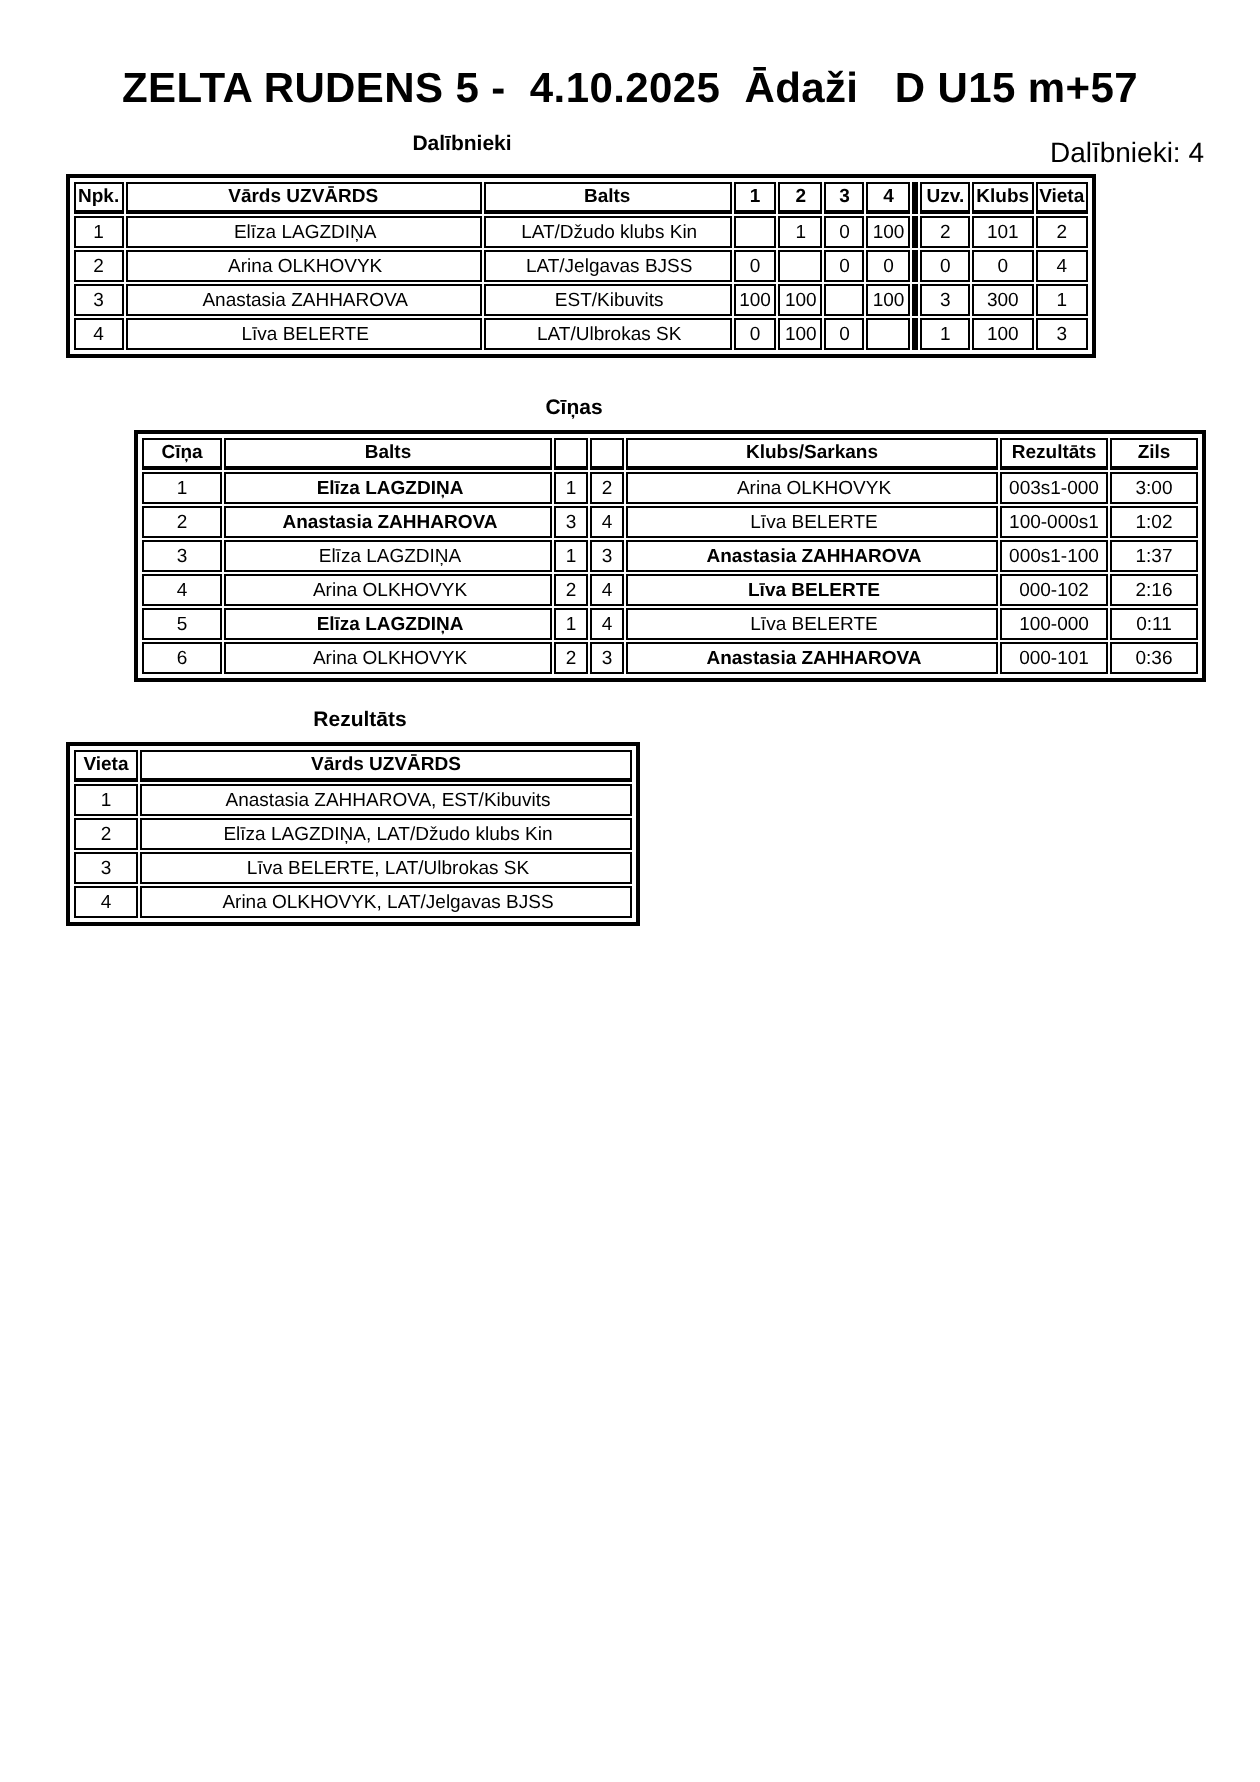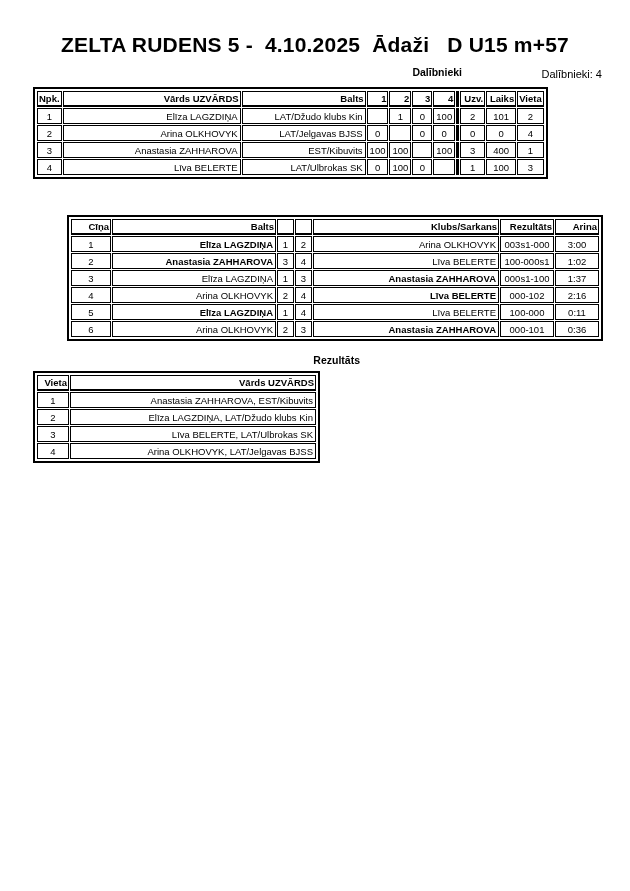--- a/index.html
+++ b/index.html
@@ -1,34 +1,34 @@
 <!DOCTYPE html>
 <html><head>
 <meta charset="utf-8">
 <style>
   html,body{margin:0;padding:0;background:#fff;}
   .page{position:relative;width:630px;height:875px;background:#fff;
         font-family:"Liberation Sans",sans-serif;color:#000;overflow:hidden;}
   .title{position:absolute;top:33px;left:0;width:630px;text-align:center;
          font-size:21px;font-weight:bold;white-space:pre;letter-spacing:0.2px;}
-  .seclabel{position:absolute;font-size:10.5px;font-weight:bold;text-align:right;}
+  .seclabel{position:absolute;font-size:10.5px;font-weight:bold;text-align:center;}
   .lbl-participants{top:66px;left:0;width:462px;}
-  .lbl-count{position:absolute;top:68px;left:400px;width:202px;text-align:right;font-size:11px;}
+  .lbl-count{position:absolute;top:68px;left:400px;width:202px;text-align:right;font-size:14px;}
   .lbl-fights{top:198px;left:0;width:574px;}
   .lbl-results{top:354px;left:0;width:360px;}
   .tblwrap{position:absolute;border:2px solid #000;padding:1px;background:#fff;}
   .t-participants{top:87px;left:33px;}
   .t-fights{top:215px;left:33px;margin-left:34px;}
   .t-results{top:371px;left:33px;}
   table{border-collapse:separate;border-spacing:1px;table-layout:fixed;}
   th,td{box-sizing:border-box;border:1px solid #000;height:16px;line-height:13px;
         font-size:9.5px;padding:0 2px;white-space:nowrap;overflow:hidden;vertical-align:middle;}
-  th{font-weight:bold;text-align:right;border-bottom-width:2px;padding:0 1px;}
+  th{font-weight:bold;text-align:center;border-bottom-width:2px;padding:0 1px;}
   td.c{text-align:center;}
-  td.l{text-align:right;padding-left:4px;}
+  td.l{text-align:center;padding-left:4px;}
   .spacer{background:#000;padding:0;}
   .b{font-weight:bold;}
 </style>
 </head>
 <body>
 
 <div class="page">
 
   <div class="title">ZELTA RUDENS 5 -  4.10.2025  Ādaži   D U15 m+57</div>
 
@@ -54,21 +54,21 @@
           <tr>
         <th>Npk.</th>
         <th>Vārds UZVĀRDS</th>
         <th>Balts</th>
         <th>1</th>
         <th>2</th>
         <th>3</th>
         <th>4</th>
         <th class="spacer"></th>
         <th>Uzv.</th>
-        <th>Laiks</th>
+        <th>Klubs</th>
         <th>Vieta</th>
       </tr>
       <tr>
         <td class="c">1</td>
         <td class="l">Elīza LAGZDIŅA</td>
         <td class="l">LAT/Džudo klubs Kin</td>
         <td class="c"></td>
         <td class="c">1</td>
         <td class="c">0</td>
         <td class="c">100</td>
@@ -93,61 +93,62 @@
       <tr>
         <td class="c">3</td>
         <td class="l">Anastasia ZAHHAROVA</td>
         <td class="l">EST/Kibuvits</td>
         <td class="c">100</td>
         <td class="c">100</td>
         <td class="c"></td>
         <td class="c">100</td>
         <td class="spacer"></td>
         <td class="c">3</td>
-        <td class="c">400</td>
+        <td class="c">300</td>
         <td class="c">1</td>
       </tr>
       <tr>
         <td class="c">4</td>
         <td class="l">Līva BELERTE</td>
         <td class="l">LAT/Ulbrokas SK</td>
         <td class="c">0</td>
         <td class="c">100</td>
         <td class="c">0</td>
         <td class="c"></td>
         <td class="spacer"></td>
         <td class="c">1</td>
         <td class="c">100</td>
         <td class="c">3</td>
       </tr>
     </tbody>
       </table>
   </div>
 
+  <div class="seclabel lbl-fights">Cīņas</div>
 
   <div class="tblwrap t-fights">
     <table>
       <colgroup>
         <col style="width:40px">
           <col style="width:164px">
           <col style="width:17px">
           <col style="width:17px">
         <col style="width:186px">
           <col style="width:54px">
           <col style="width:44px">
       </colgroup>
       <tbody>
           <tr>
         <th>Cīņa</th>
         <th>Balts</th>
         <th></th>
         <th></th>
         <th>Klubs/Sarkans</th>
         <th>Rezultāts</th>
-        <th>Arina</th>
+        <th>Zils</th>
       </tr>
       <tr>
         <td class="c">1</td>
         <td class="l b">Elīza LAGZDIŅA</td>
         <td class="c">1</td>
         <td class="c">2</td>
         <td class="l">Arina OLKHOVYK</td>
         <td class="c">003s1-000</td>
         <td class="c">3:00</td>
       </tr>

